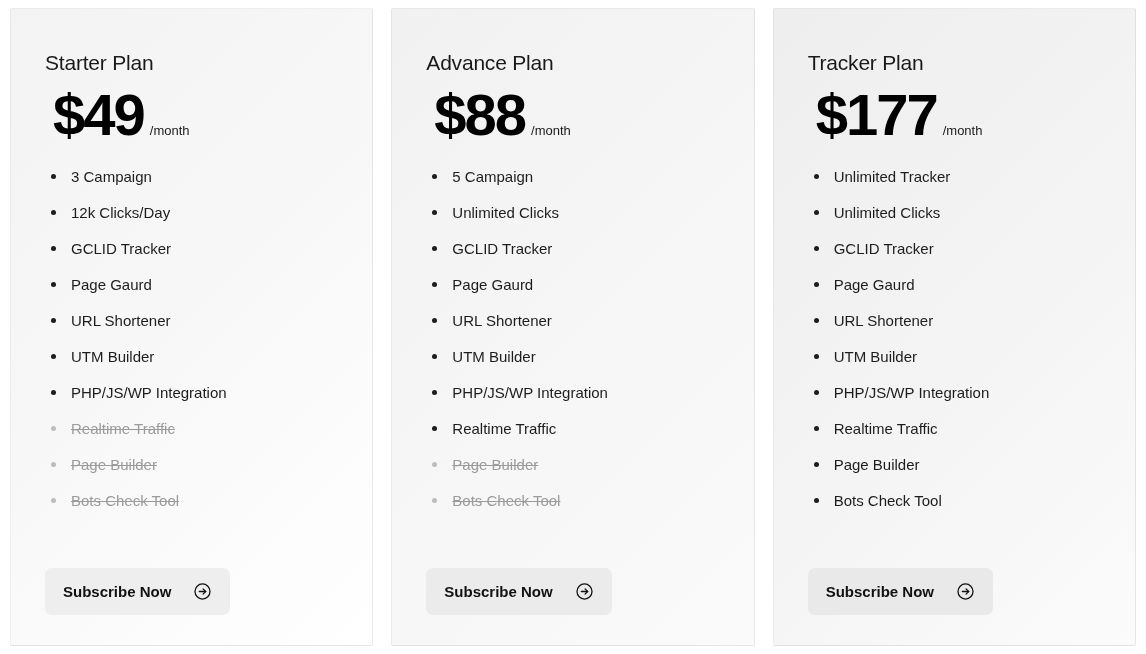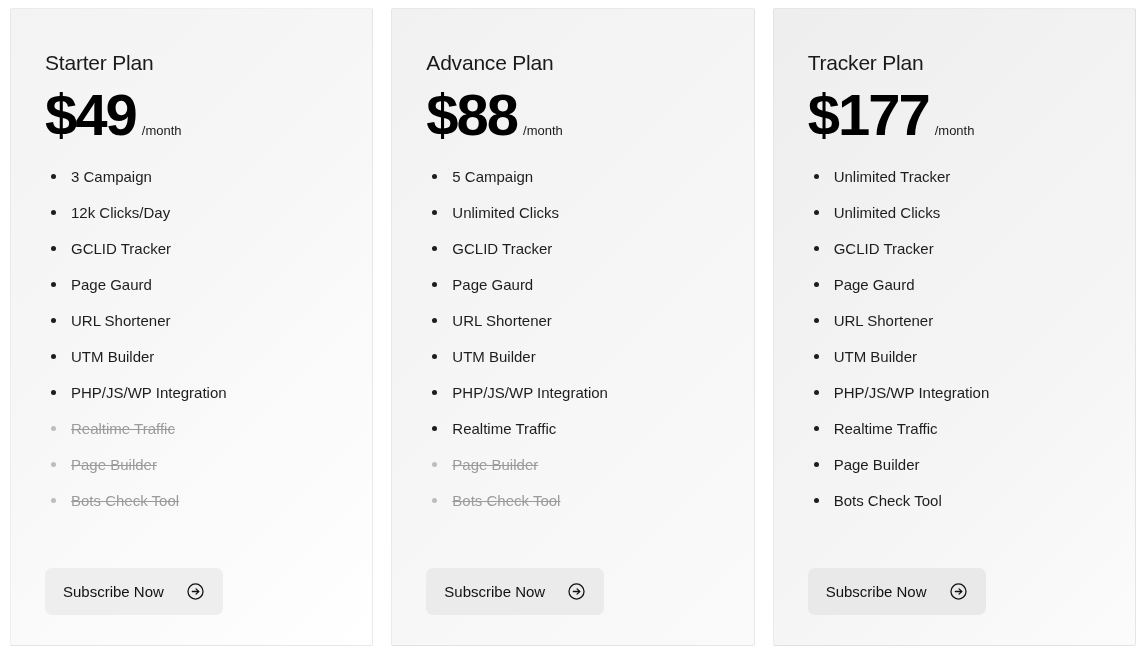--- a/index.html
+++ b/index.html
@@ -42,21 +42,21 @@
   .plan-name {
     font-size: 21px;
     font-weight: 400;
     letter-spacing: -0.2px;
     color: #1a1a1a;
     margin: 0 0 10px 0;
   }
   .price-row {
     display: flex;
     align-items: baseline;
-    margin: 0 0 22px 0;
+    margin: 0 0 22px 8px;
   }
   .price-amount {
     font-size: 58px;
     font-weight: 700;
     letter-spacing: -2px;
     line-height: 1.05;
     color: #000000;
   }
   .price-period {
     font-size: 13px;
@@ -101,21 +101,21 @@
     align-self: flex-start;
     display: inline-flex;
     align-items: center;
     gap: 22px;
     background: #eeeeee;
     border: none;
     border-radius: 7px;
     padding: 14px 18px;
     font-family: "Liberation Sans", sans-serif;
     font-size: 15px;
-    font-weight: 400;
+    font-weight: 700;
     color: #111111;
     cursor: pointer;
   }
   .plan-card.tone-1 .subscribe-btn { background: #ebebeb; }
   .plan-card.tone-2 .subscribe-btn { background: #e9e9e9; }
   .arrow-icon {
     width: 19px;
     height: 19px;
     display: inline-block;
     flex: none;

